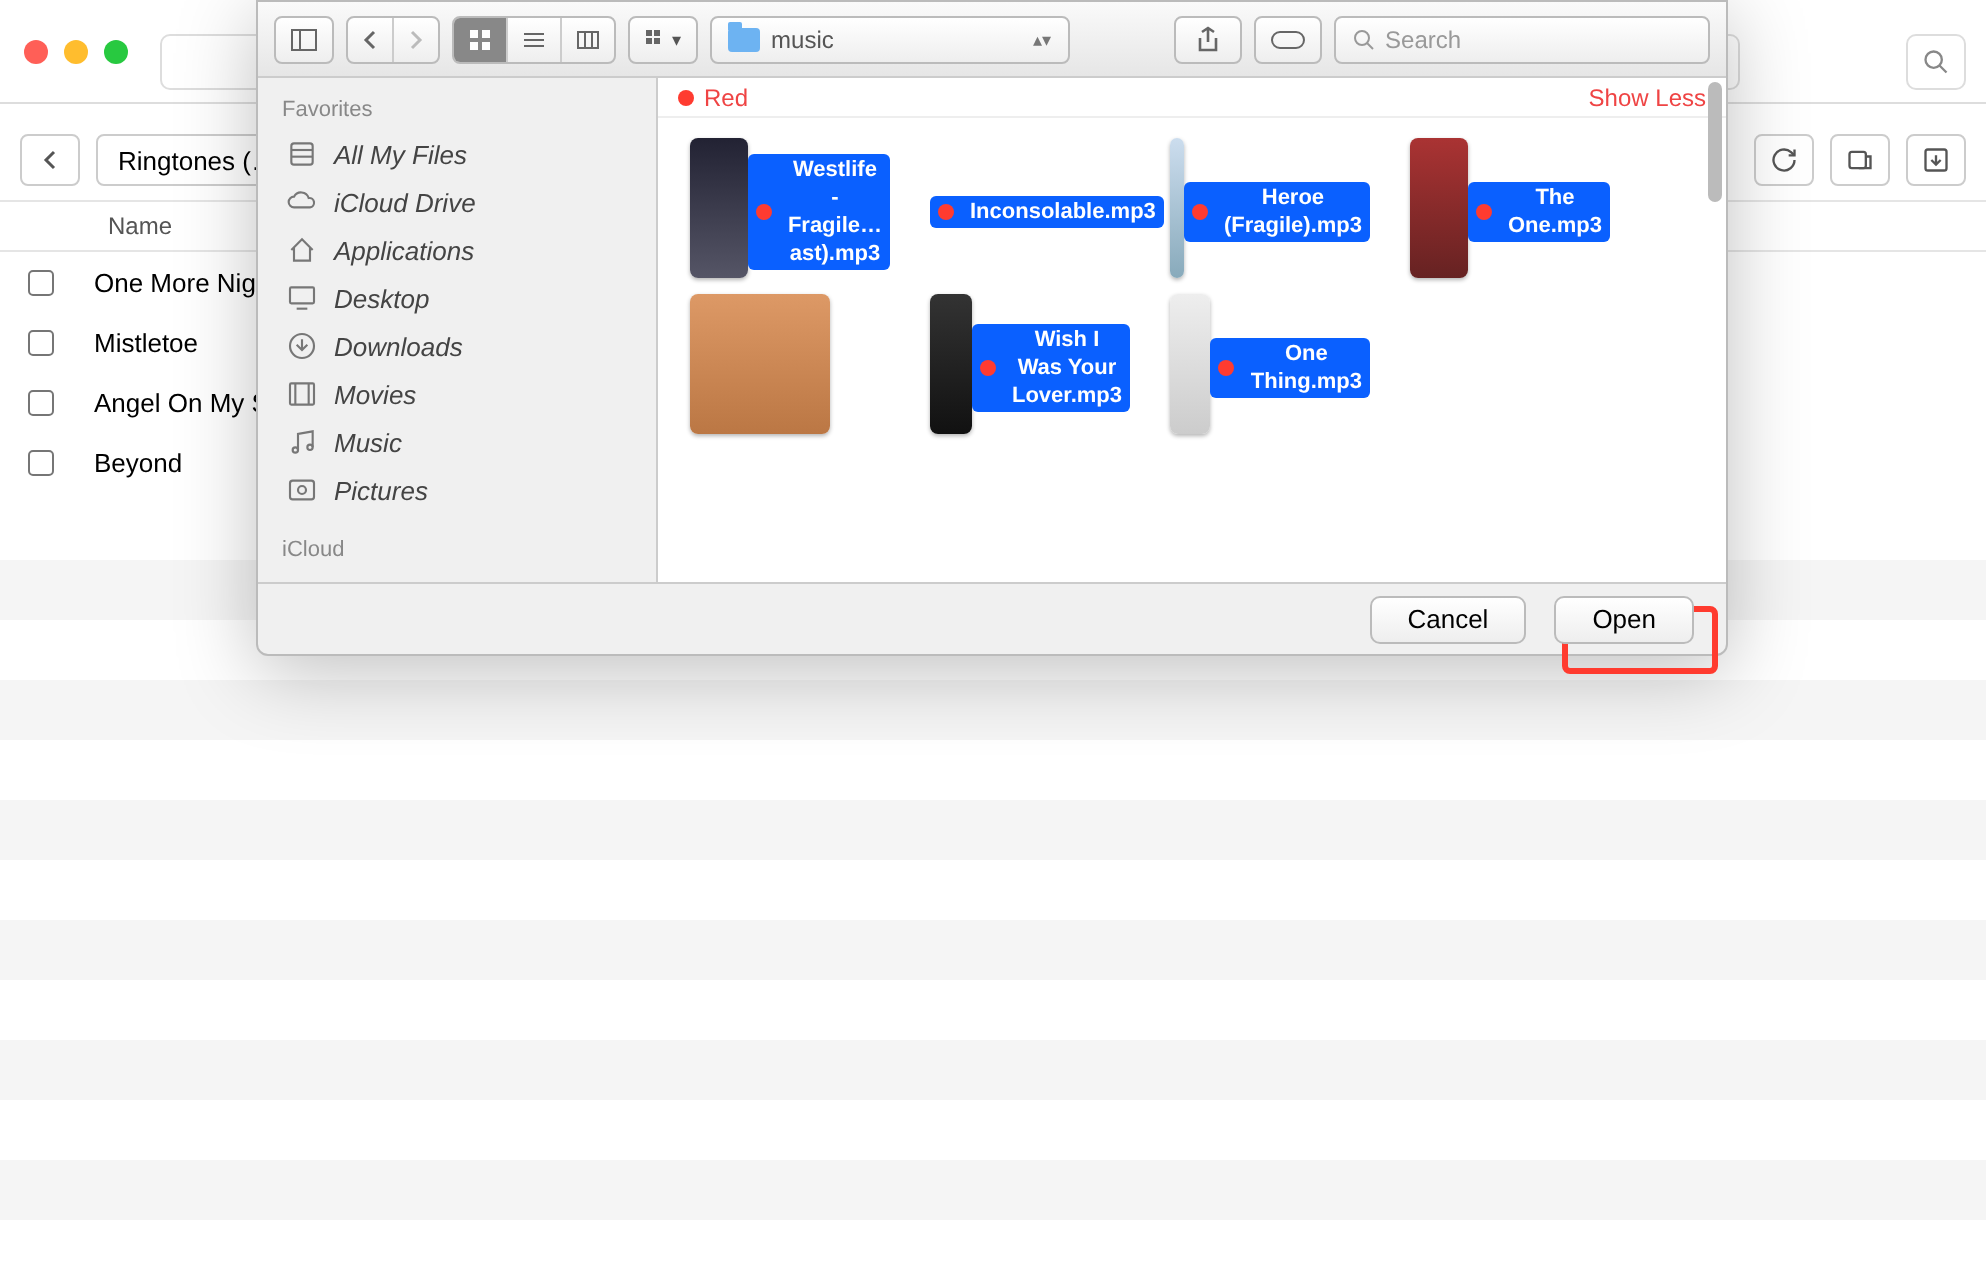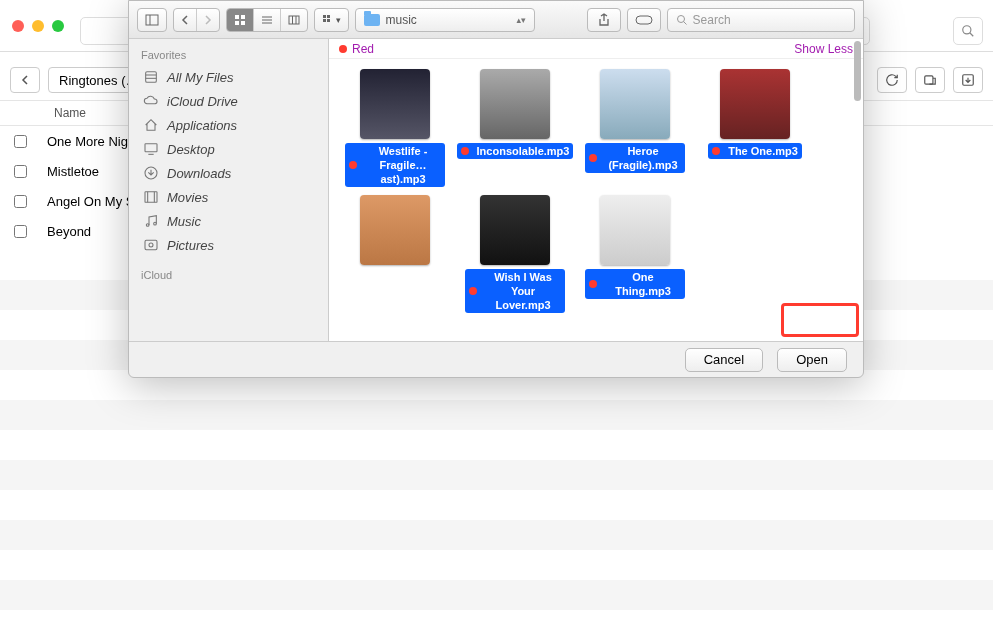--- a/index.html
+++ b/index.html
@@ -32,31 +32,31 @@
 .dlg-toolbar { height: 38px; display:flex; align-items:center; gap:6px; padding: 0 8px; border-bottom:1px solid #ccc; background: linear-gradient(#fafafa,#e6e6e6); }
 .seg, .tbtn { height: 24px; border:1px solid #bbb; border-radius:4px; background:linear-gradient(#fff,#eee); display:flex; align-items:center; justify-content:center; font-size:12px; color:#555; }
 .seg { display:flex; padding:0; overflow:hidden; }
 .seg > div { padding: 0 7px; border-right:1px solid #ccc; height:100%; display:flex;align-items:center; }
 .seg > div:last-child { border-right:none; }
 .seg .active { background:#888; color:#fff; }
 .path-pop { flex:0 0 180px; display:flex; align-items:center; gap:6px; padding:0 8px; }
 .share { width:34px; }
 .tags { width:34px; }
 .searchbox { flex:1; min-width:100px; padding:0 8px; gap:5px; color:#999; justify-content:flex-start; }
-.dlg-body { display:flex; height: 302px; }
+.dlg-body { display:flex; height: 252px; }
 .sidebar { width: 200px; background:#f0f0f0; border-right:1px solid #ccc; padding-top:6px; font-size:13px; overflow:hidden; }
 .sb-head { font-size:11px; color:#888; padding:4px 12px; }
 .sb-item { display:flex; align-items:center; gap:8px; padding: 4px 14px; color:#444;font-style:italic; }
 .sb-item svg { width:16px; height:16px; flex:0 0 16px; }
 .files { flex:1; background:#fff; position:relative; overflow:hidden; }
-.files-hdr { height:20px; border-bottom:1px solid #eee; display:flex;align-items:center; padding:0 10px; font-size:12px; color:#a21caf; }
+.files-hdr { height:20px; border-bottom:1px solid #eee; display:flex;align-items:center; padding:0 10px; font-size:12px; color:#ef4444; }
 .red-dot { width:8px;height:8px;border-radius:50%;background:#ff3b30;display:inline-block;margin-right:5px;flex:0 0 8px; }
 .show-less { margin-left:auto; }
 .file-grid { display:flex; flex-wrap:wrap; gap: 8px 20px; padding: 10px 16px; align-content:flex-start; }
-.file { width: 100px; display:flex; flex-direction:column; align-items:center; }
+.file { width: 100px; display:flex; flex-direction:row; align-items:center; }
 .thumb { width:70px; height:70px; background:#ddd; border-radius:4px; box-shadow:0 1px 2px rgba(0,0,0,.3); background-size:cover; background-position:center; }
 .file-label { margin-top:4px; font-size:11px; text-align:center; line-height:14px; }
 .file-label span { background:#0a60ff; color:#fff; padding:1px 4px; border-radius:3px; display:inline-flex; align-items:center; gap:3px; }
 .scroll { position:absolute; right:2px; top:2px; width:7px; height:60px; background:#bbb; border-radius:4px; }
 .dlg-footer { height: 36px; border-top:1px solid #ccc; display:flex; align-items:center; justify-content:flex-end; gap:14px; padding:0 16px; }
 .fbtn { height:24px; padding:0 18px; border:1px solid #bbb; border-radius:5px; background:linear-gradient(#fff,#eee); font-size:13px; }
 .open-hl { position:absolute; border:3px solid #ff3b2f; border-radius:4px; pointer-events:none; }
 
 .folder-ico { width:16px;height:12px;background:#6db3f2;border-radius:2px;position:relative;display:inline-block; }
 .folder-ico::before{content:"";position:absolute;top:-3px;left:0;width:7px;height:4px;background:#6db3f2;border-radius:1px 1px 0 0;}

